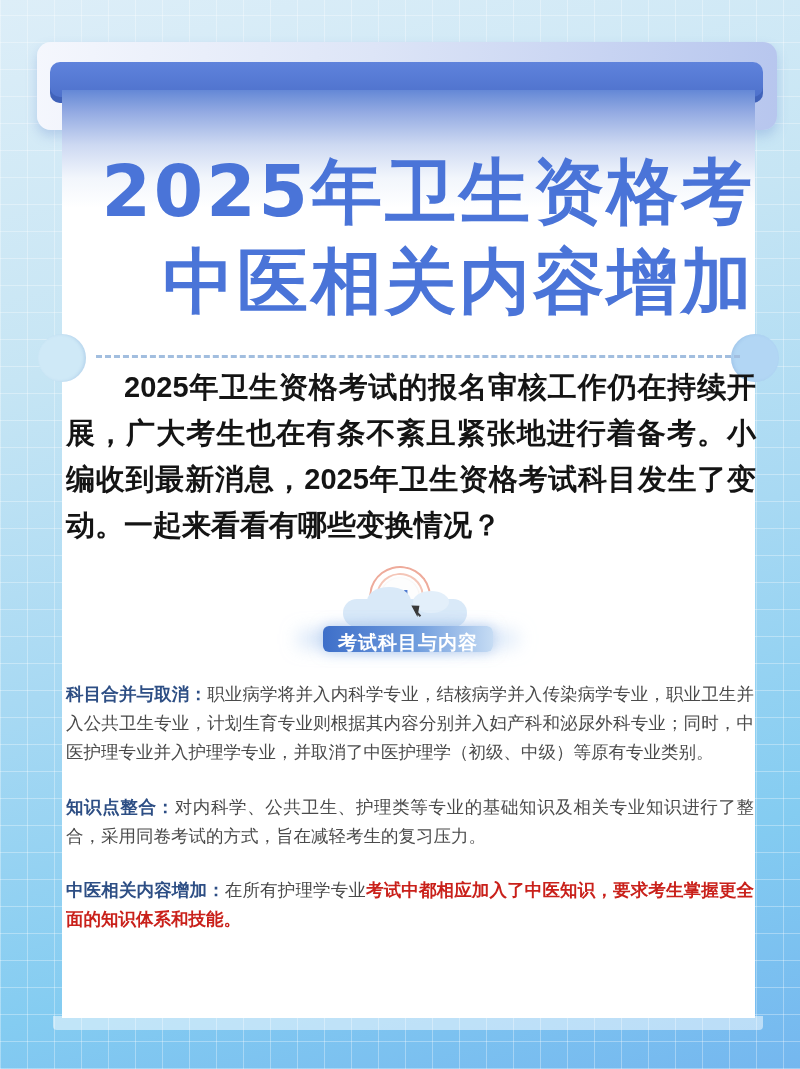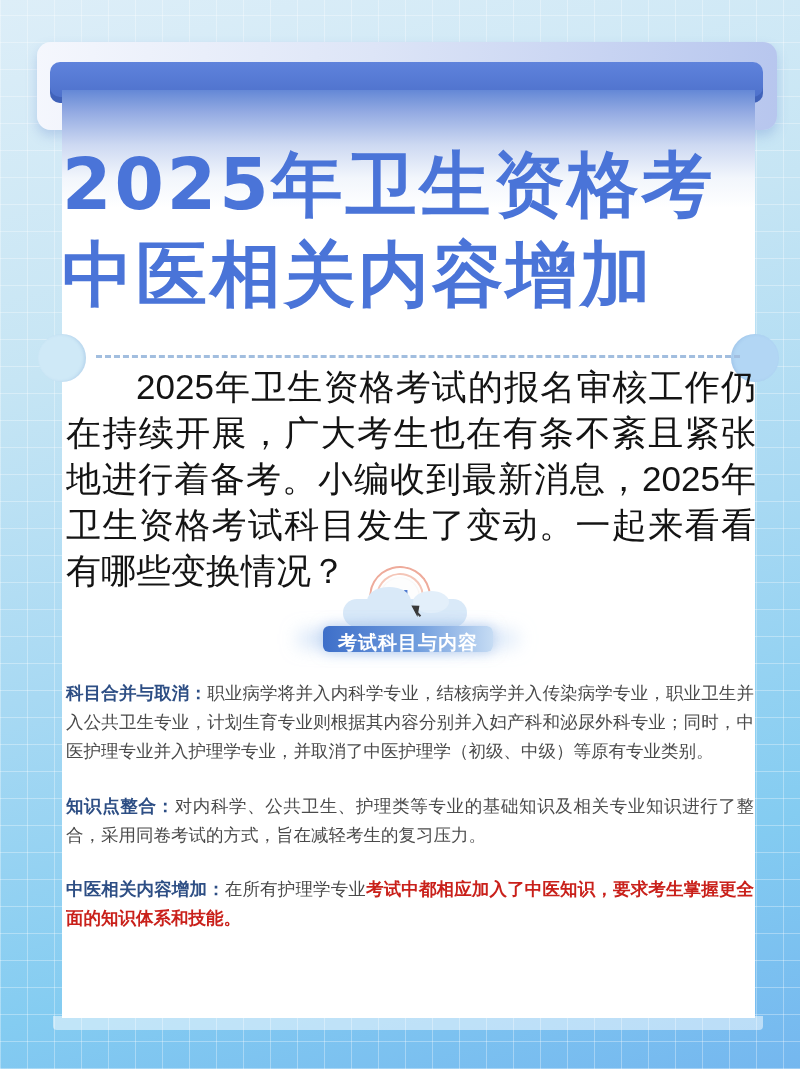--- a/index.html
+++ b/index.html
@@ -39,35 +39,35 @@
     background:rgba(255,255,255,.5); border-radius:0 0 4px 4px;
   }
 
   
   .notch { position:absolute; width:48px; height:48px; border-radius:50%; top:334px; }
   .notch.left  { left:38px;  background:#cfe9f7; box-shadow:inset -2px 0 3px rgba(120,160,210,.25); }
   .notch.right { left:731px; background:#b2d6f4; box-shadow:inset 2px 0 3px rgba(120,160,210,.25); }
 
   
   .title {
-    position:absolute; left:62px; top:140px; width:693px;
-    text-align:left; color:#4a74d8; font-weight:900;
+    position:absolute; left:62px; top:147px; width:693px;
+    text-align:right; color:#4a74d8; font-weight:900;
     font-size:71px; line-height:90px; letter-spacing:3px;
     font-family:"DejaVu Sans","Liberation Sans",sans-serif;
   }
 
   .dashed-line {
     position:absolute; left:96px; top:355px; width:644px; height:0;
     border-top:3px dashed #a2bedf;
   }
 
   
   .intro {
     position:absolute; left:66px; top:364px; width:690px;
-    font-size:35px; line-height:46px; color:#141414; font-weight:400;
+    font-size:29px; line-height:46px; color:#141414; font-weight:700;
     text-indent:2em; text-align:justify;
     font-family:"Liberation Sans",sans-serif;
   }
 
   
   .ring-outer {
     position:absolute; left:369px; top:566px; width:62px; height:62px;
     border:2px solid #eeab9b; border-bottom-color:transparent; border-radius:50%;
     transform:rotate(8deg);
   }
@@ -111,21 +111,21 @@
     color:#ffffff; font-weight:700; font-size:19px; letter-spacing:1px;
     background:linear-gradient(90deg, #3e6fc9 0%, #6f9cdd 55%, #c6dcf4 100%);
     box-shadow:0 0 14px rgba(130,170,225,.55), -30px 0 18px -6px rgba(170,200,240,.55), 30px 0 18px -6px rgba(190,215,245,.6);
   }
 
   
   .block {
     position:absolute; left:66px; width:688px;
     font-size:17.5px; line-height:29px; text-align:justify;
     color:#4a4a4a;
-    font-family:Liberation Mono, monospace;
+    font-family:Liberation Serif, serif;
   }
   .block .label { color:#2d4e84; font-weight:700; }
   .block .red   { color:#c9201a; font-weight:700; }
   .block1 { top:680px; }
   .block2 { top:793px; }
   .block3 { top:876px; }
 </style>
 </head>
 <body>
 

